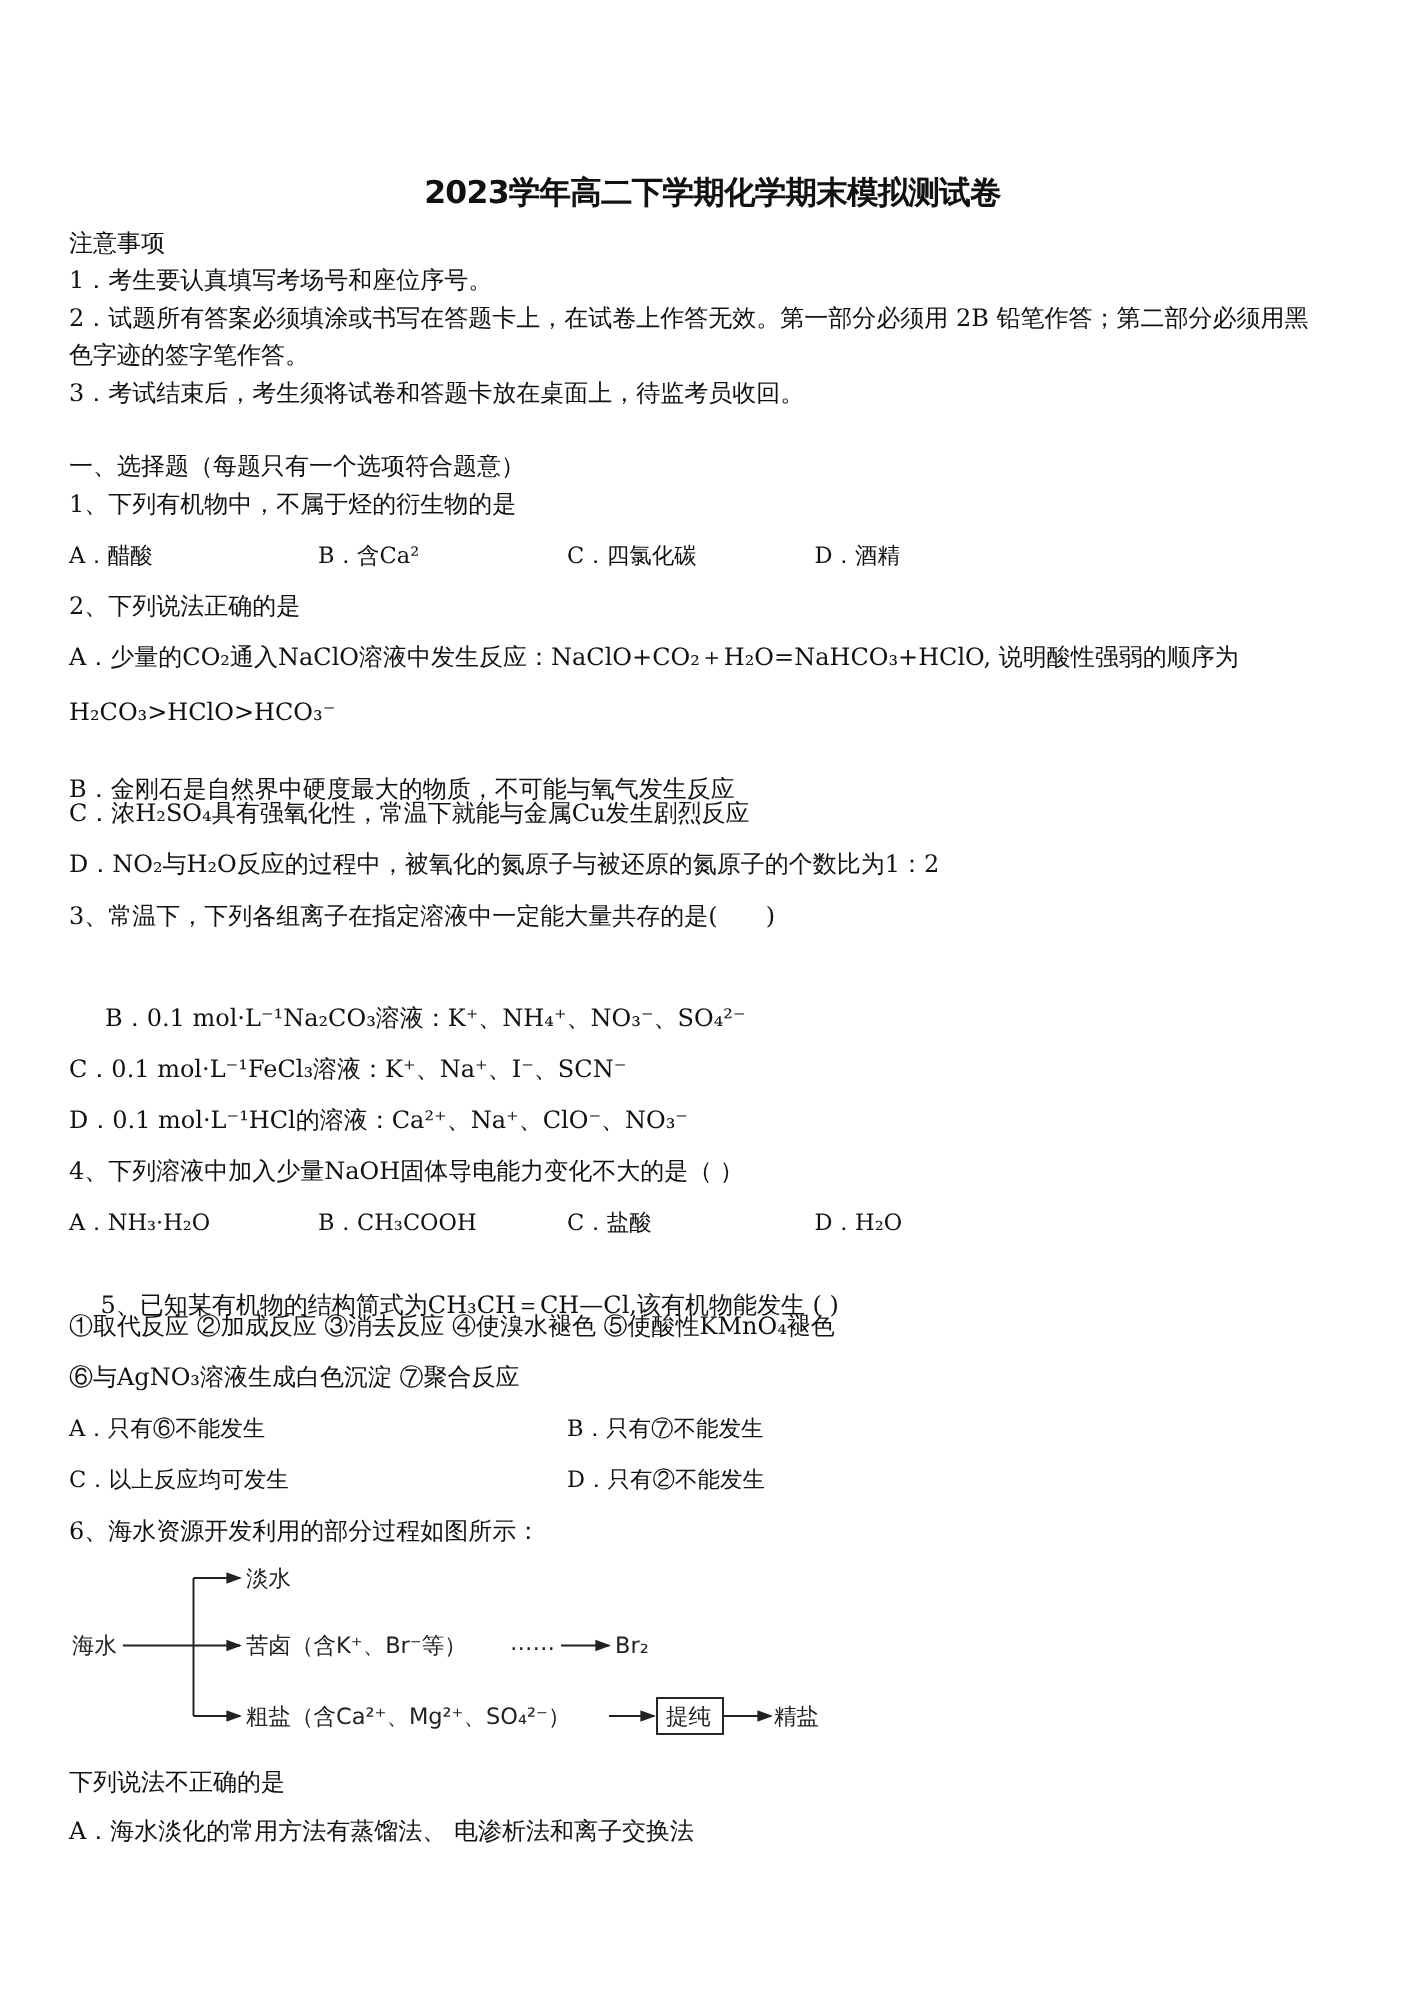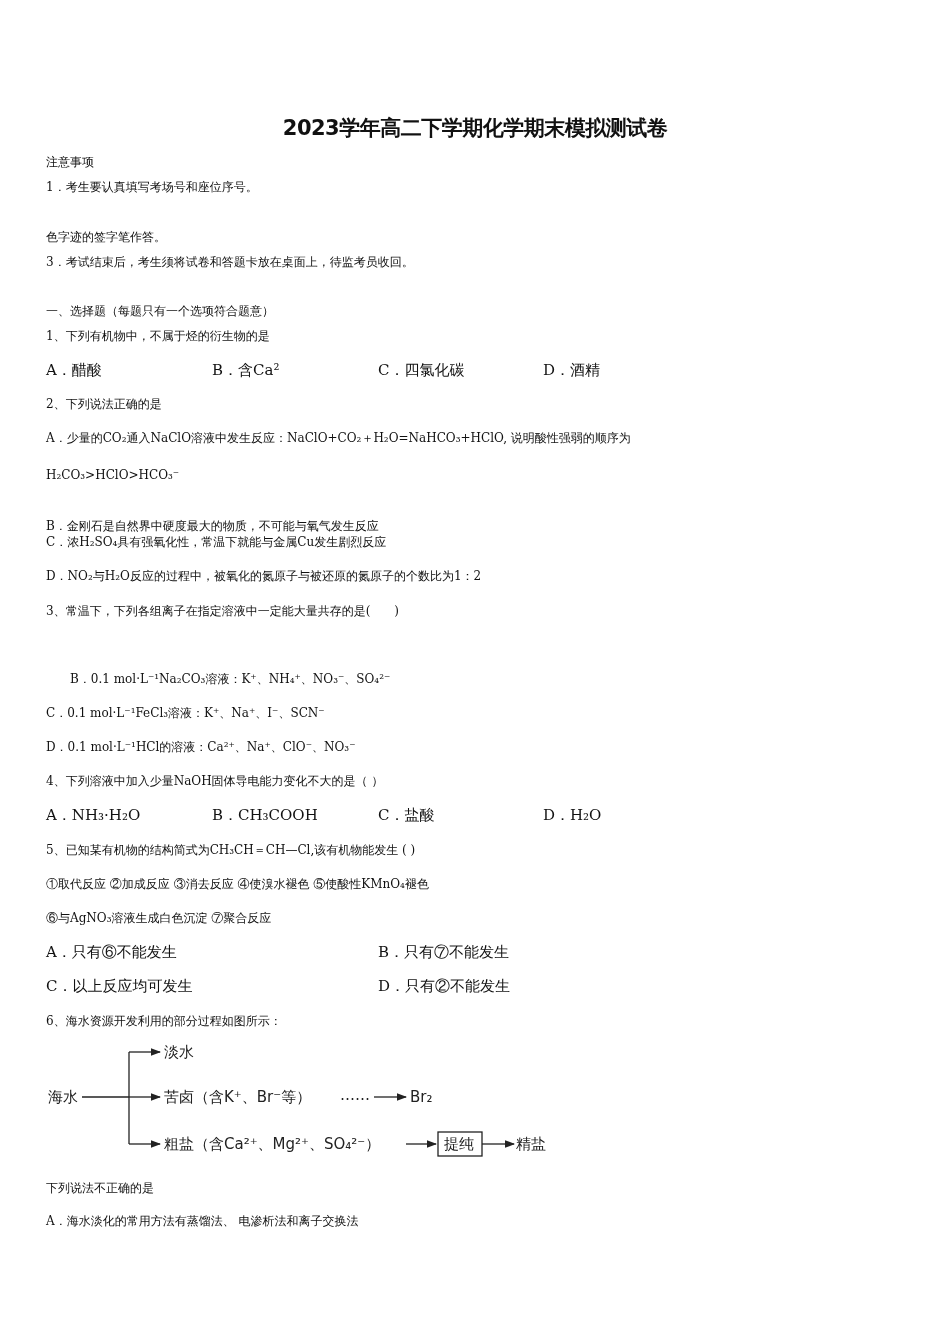--- a/index.html
+++ b/index.html
@@ -1,35 +1,36 @@
 <!DOCTYPE html>
 <html><head>
 <meta charset="utf-8">
 <style>
   html, body { margin: 0; padding: 0; background: #ffffff; }
   body { width: 950px; height: 1344px; position: relative; overflow: hidden;
          font-family: "DejaVu Serif", "Liberation Serif", serif; color: #111; }
   .page { position: absolute; left: 0; top: 0; width: 950px; height: 1344px; }
-  .line { position: absolute; left: 46px; font-size: 12px; line-height: 20px; white-space: nowrap; }
+  .line { position: absolute; left: 46px; font-size: 16px; line-height: 20px; white-space: nowrap; }
   .title { position: absolute; left: 0; width: 950px; top: 114px; text-align: center;
            font-family: "DejaVu Sans", "Liberation Sans", sans-serif; font-weight: bold; font-size: 21px; letter-spacing: -0.5px; }
   .b { font-weight: normal; }
   .opt { position: absolute; font-size: 15px; line-height: 20px; white-space: nowrap; }
   .diagram { position: absolute; left: 44px; top: 1038px; width: 520px; height: 125px; }
   .diagram text { font-family: "DejaVu Sans", "Liberation Sans", sans-serif; font-size: 15px; fill: #222; }
 </style>
 </head>
 <body>
 
 <div class="page">
 
   <div class="title">2023学年高二下学期化学期末模拟测试卷</div>
 
   <div class="line" style="top:152px;">注意事项</div>
   <div class="line" style="top:177px;">1．考生要认真填写考场号和座位序号。</div>
+  <div class="line" style="top:202px;">2．试题所有答案必须填涂或书写在答题卡上，在试卷上作答无效。第一部分必须用 2B 铅笔作答；第二部分必须用黑</div>
   <div class="line" style="top:227px;">色字迹的签字笔作答。</div>
   <div class="line" style="top:252px;">3．考试结束后，考生须将试卷和答题卡放在桌面上，待监考员收回。</div>
 
   <div class="line" style="top:301px;">一、选择题（每题只有一个选项符合题意）</div>
 
   <div class="line" style="top:326px;">1、下列有机物中，不属于烃的衍生物的是</div>
   <div class="opt" style="left:46px; top:360px;">A．醋酸</div>
   <div class="opt" style="left:212px; top:360px;">B．含Ca²</div>
   <div class="opt" style="left:378px; top:360px;">C．四氯化碳</div>
   <div class="opt" style="left:543px; top:360px;">D．酒精</div>
@@ -45,21 +46,21 @@
   <div class="line b" style="top:669px;margin-left:24px;">B．0.1 mol·L⁻¹Na₂CO₃溶液：K⁺、NH₄⁺、NO₃⁻、SO₄²⁻</div>
   <div class="line b" style="top:703px;">C．0.1 mol·L⁻¹FeCl₃溶液：K⁺、Na⁺、I⁻、SCN⁻</div>
   <div class="line b" style="top:737px;">D．0.1 mol·L⁻¹HCl的溶液：Ca²⁺、Na⁺、ClO⁻、NO₃⁻</div>
 
   <div class="line" style="top:771px;">4、下列溶液中加入少量NaOH固体导电能力变化不大的是（ ）</div>
   <div class="opt b" style="left:46px; top:805px;">A．NH₃·H₂O</div>
   <div class="opt b" style="left:212px; top:805px;">B．CH₃COOH</div>
   <div class="opt b" style="left:378px; top:805px;">C．盐酸</div>
   <div class="opt b" style="left:543px; top:805px;">D．H₂O</div>
 
-  <div class="line b" style="top:840px;">5、已知某有机物的结构简式为CH₃CH＝CH—Cl,该有机物能发生 ( )</div>
+  <div class="line b" style="top:860px;margin-left:21px;">5、已知某有机物的结构简式为CH₃CH＝CH—Cl,该有机物能发生 ( )</div>
   <div class="line" style="top:874px;">①取代反应 ②加成反应 ③消去反应 ④使溴水褪色 ⑤使酸性KMnO₄褪色</div>
   <div class="line" style="top:908px;">⑥与AgNO₃溶液生成白色沉淀 ⑦聚合反应</div>
   <div class="opt" style="left:46px; top:942px;">A．只有⑥不能发生</div>
   <div class="opt" style="left:378px; top:942px;">B．只有⑦不能发生</div>
   <div class="opt" style="left:46px; top:976px;">C．以上反应均可发生</div>
   <div class="opt" style="left:378px; top:976px;">D．只有②不能发生</div>
 
   <div class="line" style="top:1011px;">6、海水资源开发利用的部分过程如图所示：</div>
 
   <svg class="diagram" viewBox="0 0 520 125">

